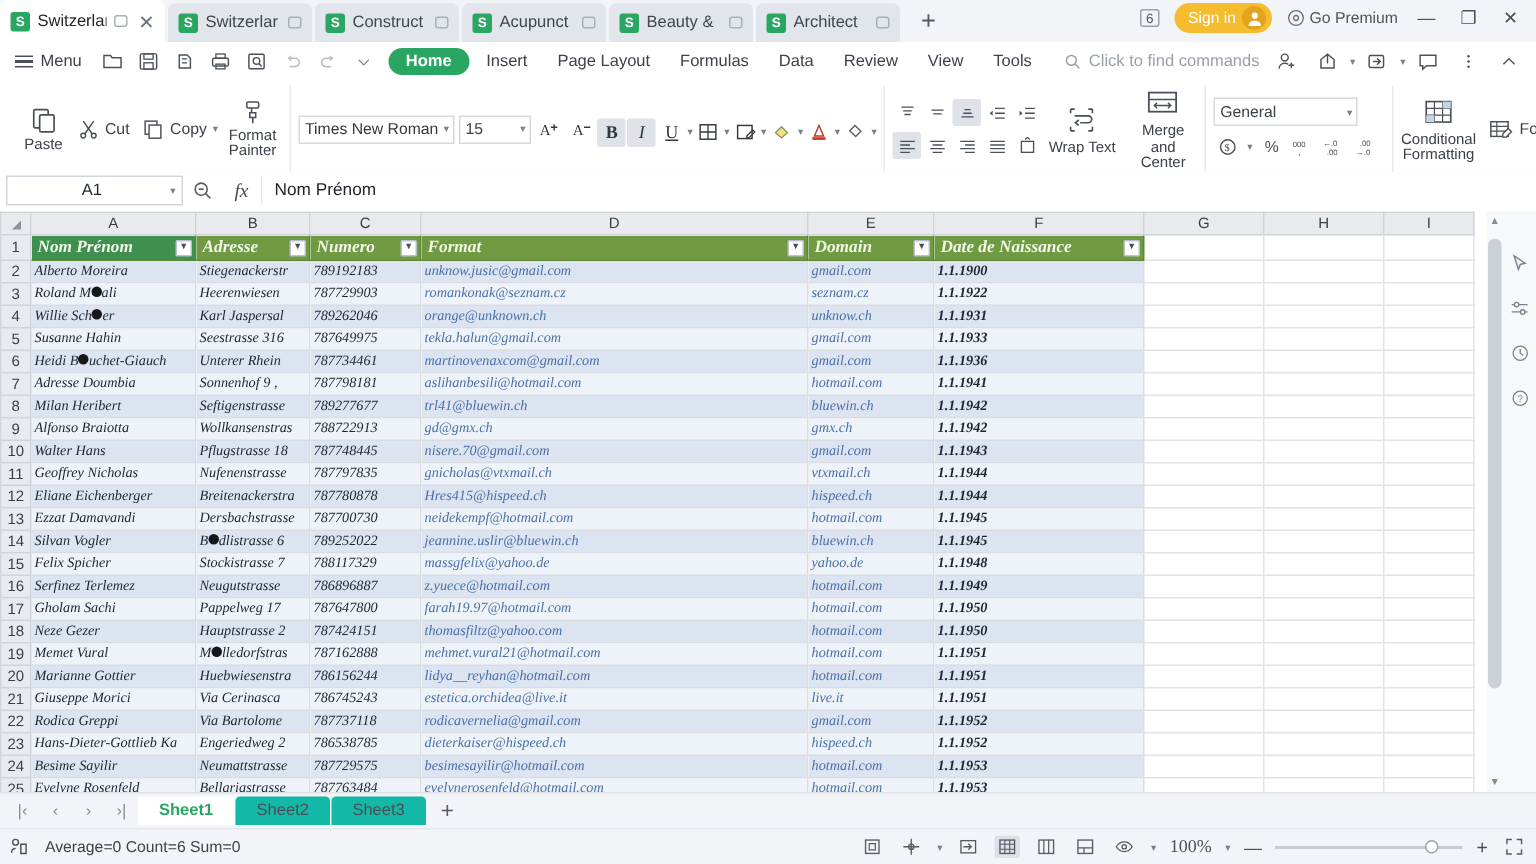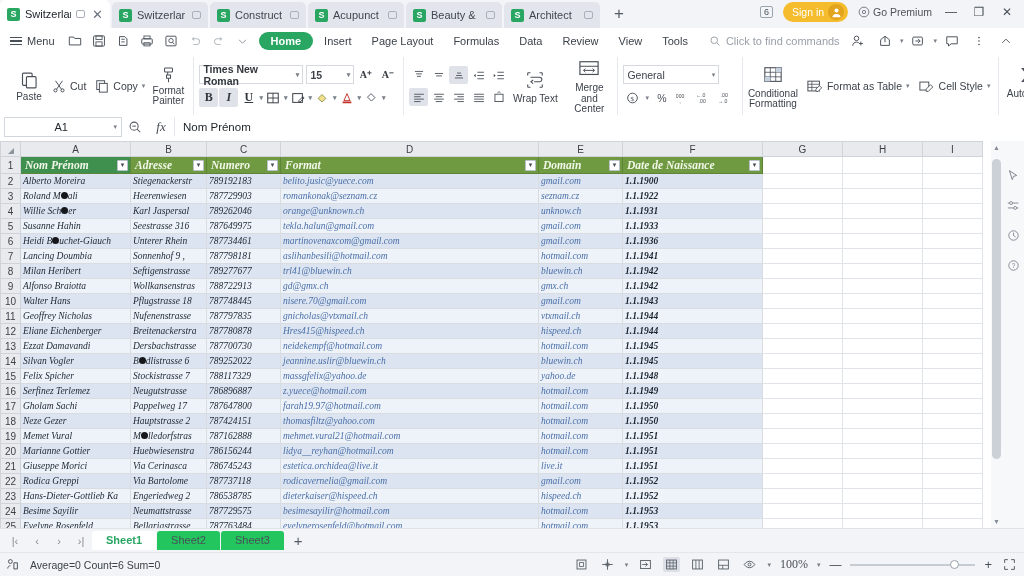--- a/index.html
+++ b/index.html
@@ -144,21 +144,21 @@
     display:flex; flex-direction:column; align-items:center; padding-top:28px; gap:17px; }
   .rail .ri { color:#7c838c; font-size:12px; }
   .vscroll { position:absolute; right:22px; top:0; bottom:0; width:11px; background:#f7f8fa; }
   .vthumb { position:absolute; top:18px; left:1px; width:9px; height:300px; background:#ccd1d8; border-radius:5px; }
   .vtri { position:absolute; left:2px; font-size:7px; color:#868d96; }
 
   
   .sheetbar { height:24px; flex:0 0 24px; background:#f2f4f7; display:flex; align-items:center;
     padding-left:4px; gap:0px; border-top:1px solid #dfe3e8; }
   .navbtn { width:22px; text-align:center; font-size:11px; color:#868d96; }
-  .stab { font-size:11px; color:#4a5059; padding:3px 14px 4px 14px; background:#22c55e; border-radius:3px 3px 0 0; margin-right:1px; }
+  .stab { font-size:11px; color:#4a5059; padding:3px 14px 4px 14px; background:#14b8a6; border-radius:3px 3px 0 0; margin-right:1px; }
   .stab.active { background:#fff; color:#2aa663; font-weight:bold; }
   .stab-plus { font-size:15px; color:#555b64; padding:0 9px; }
 
   
   .statusbar { height:24px; flex:0 0 24px; background:#f2f4f7; display:flex; align-items:center;
     padding:0 6px; font-size:10.5px; color:#4a5059; gap:10px; border-top:1px solid #e3e7eb; }
   .stat-text { color:#3c424a; }
   .sb-right { margin-left:auto; display:flex; align-items:center; gap:9px; }
   .vbtn { width:17px; height:15px; display:flex; align-items:center; justify-content:center; color:#545b64; }
   .vbtn.on { background:#dde1e7; border-radius:2px; }
@@ -379,21 +379,21 @@
         <svg width="19" height="19" viewBox="0 0 24 24">
             <rect x="7" y="2.5" width="10" height="5" rx="1" fill="none" stroke="#4a5059" stroke-width="1.3"></rect>
             <path d="M11 7.5v4M9.5 11.5h5v4h-5z" fill="none" stroke="#4a5059" stroke-width="1.3"></path>
             <path d="M12 15.5v5" stroke="#4a5059" stroke-width="1.3"></path>
           </svg>
         <span class="lbl">Format Painter</span>
       </div>
     </div>
 
     <div class="tb-group">
-      <div style="display:flex;flex-direction:column;justify-content:center;font-weight:bold;">
+      <div style="display:flex;flex-direction:row;justify-content:center;">
         <div style="display:flex;align-items:center;gap:3px;">
           <div class="fontbox">
             <span>Times New Roman</span>
             <span class="caret">▾</span>
           </div>
           <div class="sizebox">
             <span>15</span>
             <span class="caret">▾</span>
           </div>
           <div class="fbtn">
@@ -700,21 +700,21 @@
               <td class="hdrcell"><span>Date de Naissance</span><span class="filter-btn">▼</span></td>
               <td class="blankcell"></td>
               <td class="blankcell"></td>
               <td class="blankcell"></td>
             </tr>
             <tr class="even">
               <td class="rowhead">2</td>
               <td class="cell c-name">Alberto Moreira</td>
               <td class="cell c-addr">Stiegenackerstr</td>
               <td class="cell c-num">789192183</td>
-              <td class="cell c-mail">belito.jusic@yuece.com</td>
+              <td class="cell c-mail">unknow.jusic@gmail.com</td>
               <td class="cell c-dom">gmail.com</td>
               <td class="cell c-date">1.1.1900</td>
               <td class="blankcell"></td>
               <td class="blankcell"></td>
               <td class="blankcell"></td>
             </tr>
             <tr class="odd">
               <td class="rowhead">3</td>
               <td class="cell c-name">Roland M<span class="glyph"></span>ali</td>
               <td class="cell c-addr">Heerenwiesen</td>
@@ -757,21 +757,21 @@
               <td class="cell c-num">787734461</td>
               <td class="cell c-mail">martinovenaxcom@gmail.com</td>
               <td class="cell c-dom">gmail.com</td>
               <td class="cell c-date">1.1.1936</td>
               <td class="blankcell"></td>
               <td class="blankcell"></td>
               <td class="blankcell"></td>
             </tr>
             <tr class="odd">
               <td class="rowhead">7</td>
-              <td class="cell c-name">Lancing Doumbia</td>
+              <td class="cell c-name">Adresse Doumbia</td>
               <td class="cell c-addr">Sonnenhof   9   ,</td>
               <td class="cell c-num">787798181</td>
               <td class="cell c-mail">aslihanbesili@hotmail.com</td>
               <td class="cell c-dom">hotmail.com</td>
               <td class="cell c-date">1.1.1941</td>
               <td class="blankcell"></td>
               <td class="blankcell"></td>
               <td class="blankcell"></td>
             </tr>
             <tr class="even">

